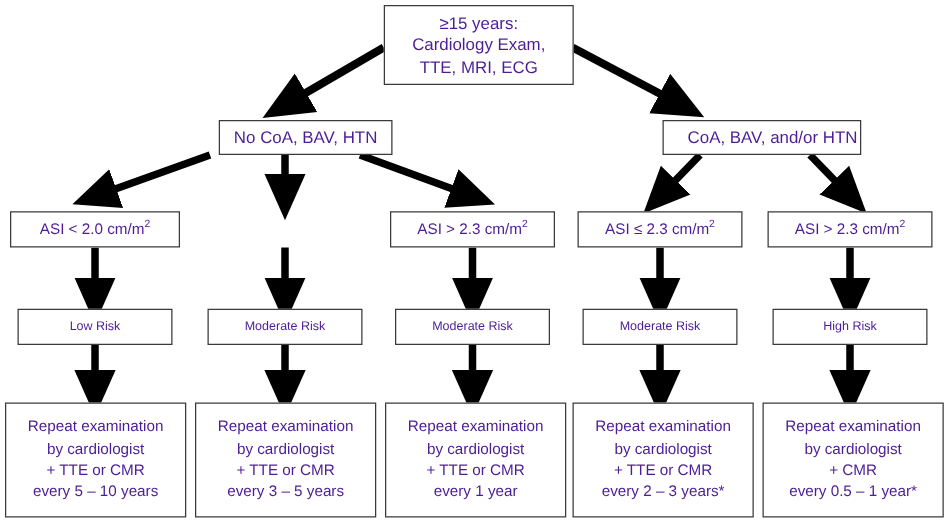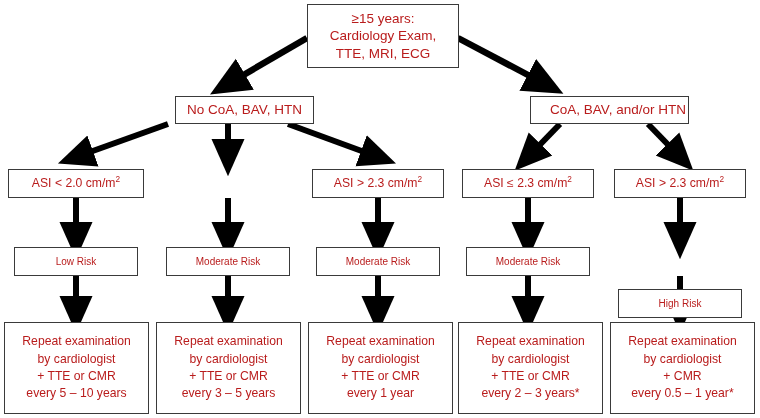--- a/index.html
+++ b/index.html
@@ -6,21 +6,21 @@
     margin: 0;
     padding: 0;
     background: #ffffff;
   }
   #chart {
     position: relative;
     width: 760px;
     height: 418px;
     background: #ffffff;
     font-family: "Liberation Sans", sans-serif;
-    color: #b91c1c;
+    color: #4c1d95;
     overflow: hidden;
   }
   .node {
     position: absolute;
     box-sizing: border-box;
     border: 1.4px solid #3a3a3a;
     background: #ffffff;
     display: flex;
     flex-direction: column;
     align-items: center;
@@ -120,21 +120,21 @@
   </div>
   <div class="node n-risk" style="left:166px; top:247px; width:124px; height:29px;">
     <span class="ln">Moderate Risk</span>
   </div>
   <div class="node n-risk" style="left:316px; top:247px; width:124px; height:29px;">
     <span class="ln">Moderate Risk</span>
   </div>
   <div class="node n-risk" style="left:466px; top:247px; width:124px; height:29px;">
     <span class="ln">Moderate Risk</span>
   </div>
-  <div class="node n-risk" style="left:618px; top:247px; width:124px; height:29px;margin-top:42px;">
+  <div class="node n-risk" style="left:618px; top:247px; width:124px; height:29px;">
     <span class="ln">High Risk</span>
   </div>
 
   <div class="node n-rec" style="left:4px; top:322px; width:145px; height:92px;">
     <span class="ln">Repeat examination</span>
     <span class="ln">by cardiologist</span>
     <span class="ln">+ TTE or CMR</span>
     <span class="ln">every 5 – 10 years</span>
   </div>
   <div class="node n-rec" style="left:156px; top:322px; width:145px; height:92px;">

